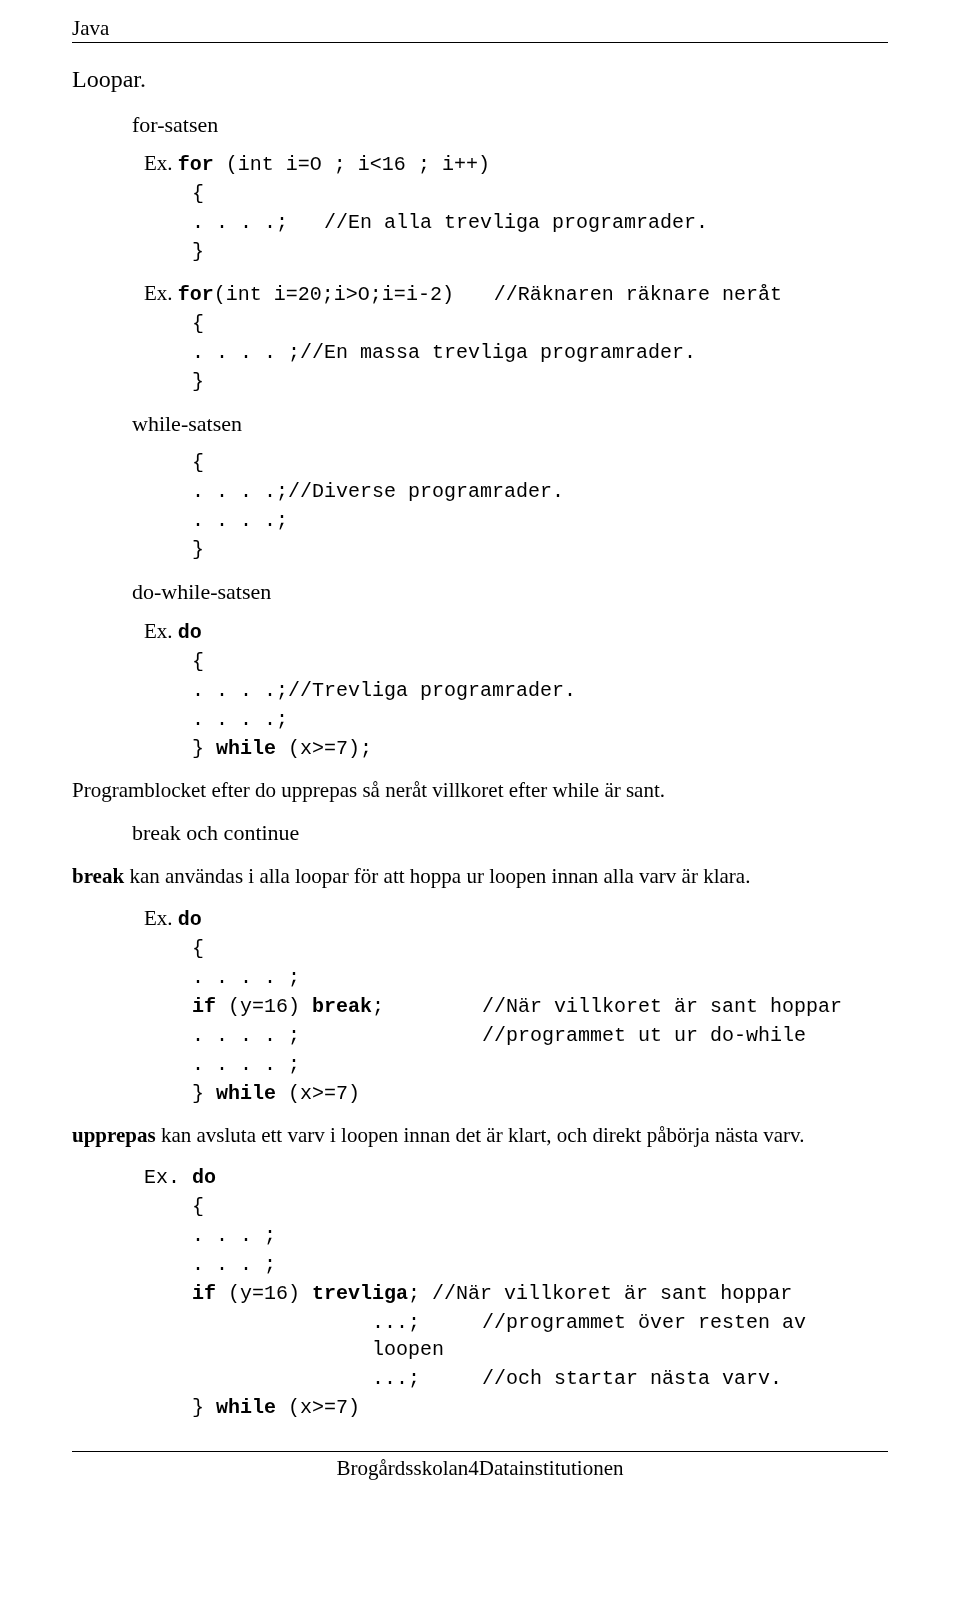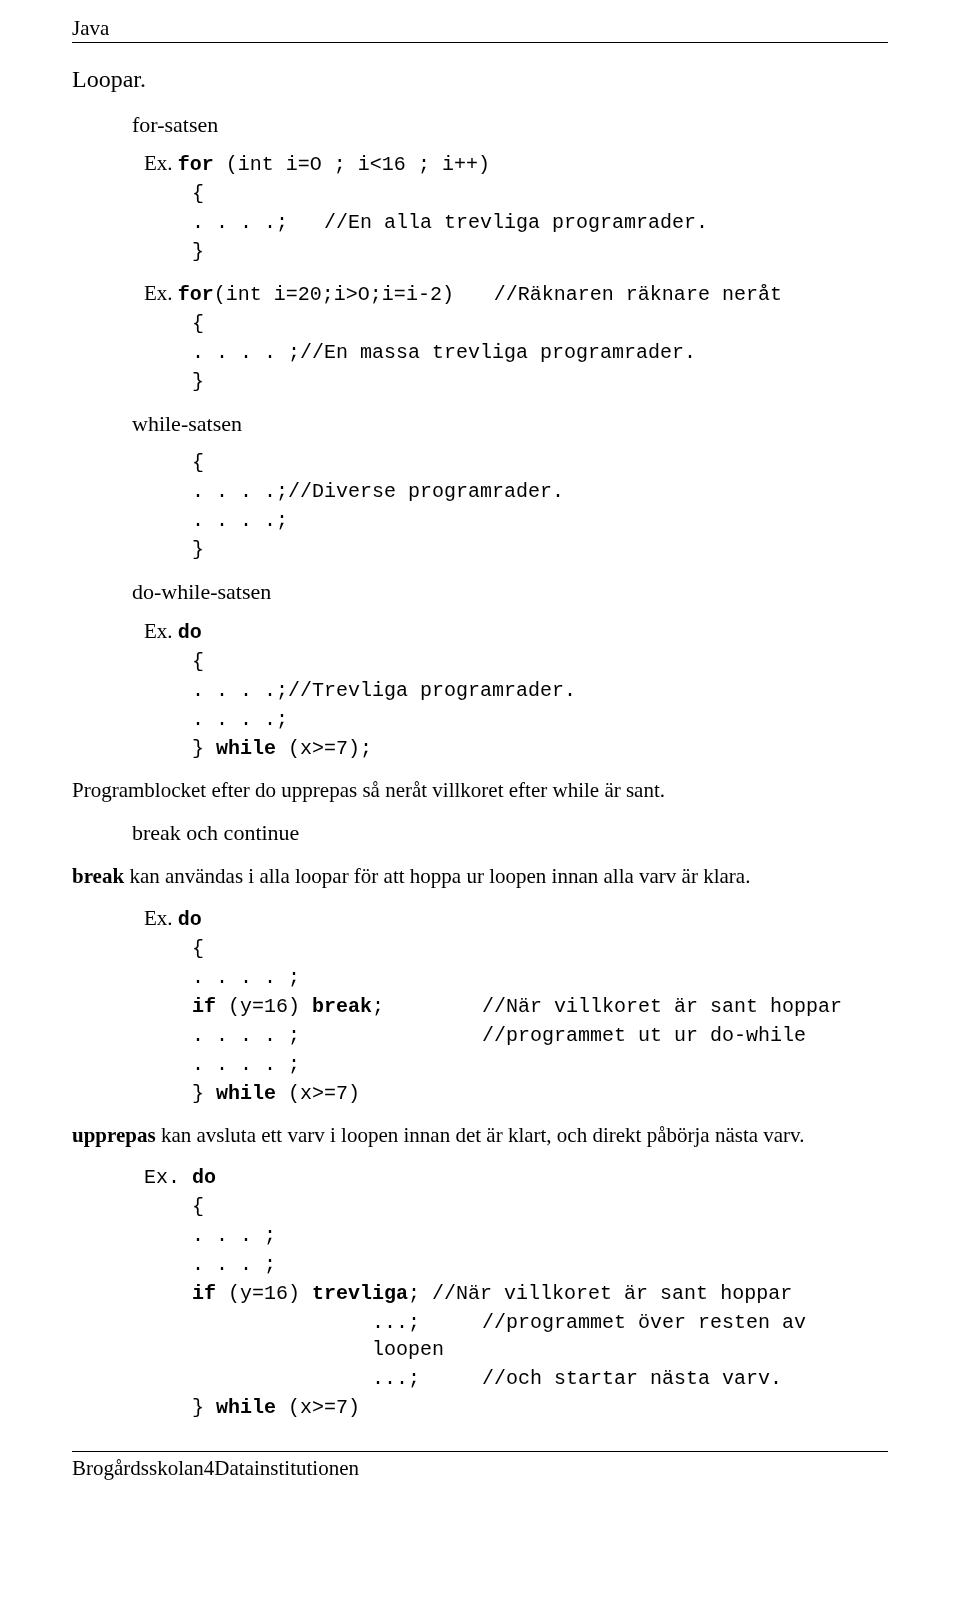--- a/index.html
+++ b/index.html
@@ -36,21 +36,21 @@
   .mono { font-family: "Courier New", Courier, monospace; font-size: 20px; }
   .bold { font-weight: bold; }
   .indent1 { margin-left: 60px; }
   .indent-h2 { margin-left: 60px; }
   .para { margin: 14px 0; }
   .footer {
     border-top: 1.5px solid #000;
     margin-top: 30px;
     padding-top: 2px;
     display: flex;
-    justify-content: flex-start;
+    justify-content: center;
     font-size: 21px;
     padding-bottom: 20px;
   }
   .block { margin-bottom: 14px; }
   .tabspan { display: inline-block; }
   .tw2 { width: 290px; }
   .tw3 { width: 120px; }
 </style>
 </head>
 <body>

